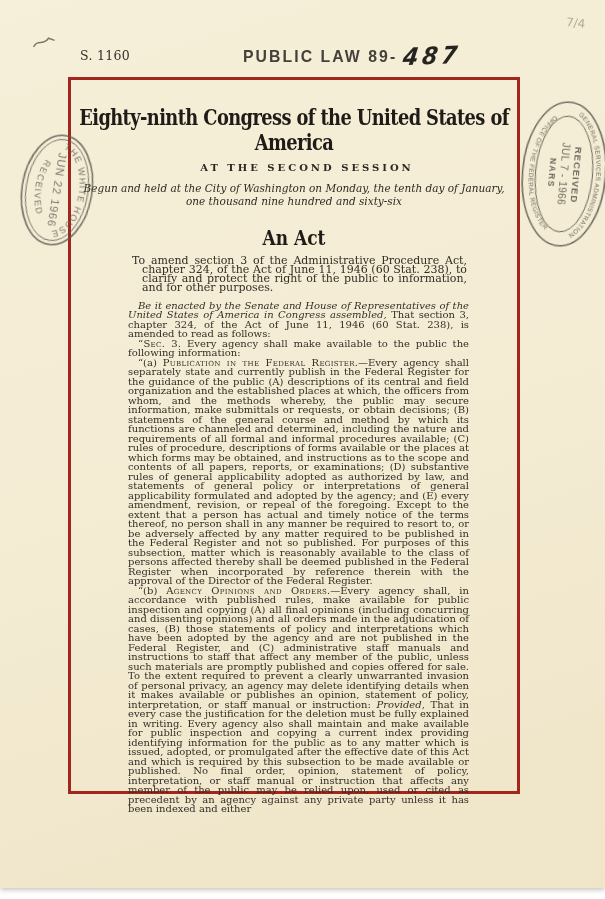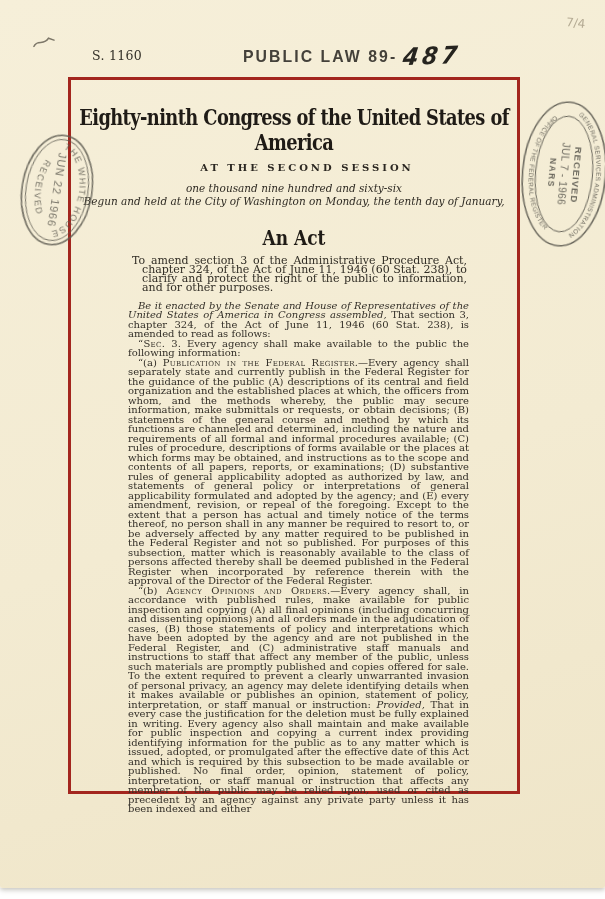--- a/index.html
+++ b/index.html
@@ -12,21 +12,21 @@
   }
   .scan { position: relative; width: 605px; height: 899px; }
   .paper {
     position: absolute; left: 0; top: 0;
     width: 605px; height: 888px;
     background: linear-gradient(163deg, #f6efd9 0%, #f3ebd2 55%, #efe5c8 100%);
     box-shadow: 0 2px 5px rgba(90,85,70,.35);
     border-radius: 0 0 2px 2px;
   }
   .bill-number {
-    position: absolute; left: 92px; top: 48px;
+    position: absolute; left: 80px; top: 48px;
     font-size: 12.5px; color: #333028; letter-spacing: .3px;
   }
   .pl-stamp {
     position: absolute; left: 243px; top: 42px;
     font-family: "Liberation Sans", sans-serif;
     font-size: 17px; font-weight: bold; letter-spacing: 2.2px;
     color: #44413a; white-space: nowrap;
     transform: scaleX(.93); transform-origin: left top;
   }
   .pl-hand {
@@ -105,22 +105,22 @@
     <div class="pencil-note">7/4</div>
 
     <svg class="pencil-squiggle" width="30" height="16" viewBox="0 0 30 16">
       <path d="M3,11 C8,4 13,13 19,6 L24,9" fill="none" stroke="#555044" stroke-width="1.5" stroke-linecap="round"></path>
     </svg>
 
     <div class="red-border">
       <h1 class="congress-title">Eighty-ninth Congress of the United States of America</h1>
       <div class="session-line">AT THE SECOND SESSION</div>
       <div class="convened">
+        <div>Begun and held at the City of Washington on Monday, the tenth day of January,</div>
         <div>one thousand nine hundred and sixty-six</div>
-        <div>Begun and held at the City of Washington on Monday, the tenth day of January,</div>
       </div>
       <h2 class="an-act">An Act</h2>
       <p class="headnote">To amend section 3 of the Administrative Procedure Act, chapter 324, of the Act of June 11, 1946 (60 Stat. 238), to clarify and protect the right of the public to information, and for other purposes.</p>
 
       <div class="bodycol">
         <p><span class="it">Be it enacted by the Senate and House of Representatives of the United States of America in Congress assembled,</span><span> That section 3, chapter 324, of the Act of June 11, 1946 (60 Stat. 238), is amended to read as follows:</span></p>
         <p><span class="sc">“Sec. 3.</span><span> Every agency shall make available to the public the following information:</span></p>
         <p><span>“(a) </span><span class="sc">Publication in the Federal Register</span><span>.—Every agency shall separately state and currently publish in the Federal Register for the guidance of the public (A) descriptions of its central and field organization and the established places at which, the officers from whom, and the methods whereby, the public may secure information, make submittals or requests, or obtain decisions; (B) statements of the general course and method by which its functions are channeled and determined, including the nature and requirements of all formal and informal procedures available; (C) rules of procedure, descriptions of forms available or the places at which forms may be obtained, and instructions as to the scope and contents of all papers, reports, or examinations; (D) substantive rules of general applicability adopted as authorized by law, and statements of general policy or interpretations of general applicability formulated and adopted by the agency; and (E) every amendment, revision, or repeal of the foregoing.  Except to the extent that a person has actual and timely notice of the terms thereof, no person shall in any manner be required to resort to, or be adversely affected by any matter required to be published in the Federal Register and not so published.  For purposes of this subsection, matter which is reasonably available to the class of persons affected thereby shall be deemed published in the Federal Register when incorporated by reference therein with the approval of the Director of the Federal Register.</span></p>
         <p><span>“(b) </span><span class="sc">Agency Opinions and Orders</span><span>.—Every agency shall, in accordance with published rules, make available for public inspection and copying (A) all final opinions (including concurring and dissenting opinions) and all orders made in the adjudication of cases, (B) those statements of policy and interpretations which have been adopted by the agency and are not published in the Federal Register, and (C) administrative staff manuals and instructions to staff that affect any member of the public, unless such materials are promptly published and copies offered for sale.  To the extent required to prevent a clearly unwarranted invasion of personal privacy, an agency may delete identifying details when it makes available or publishes an opinion, statement of policy, interpretation, or staff manual or instruction: </span><span class="it">Provided,</span><span> That in every case the justification for the deletion must be fully explained in writing.  Every agency also shall maintain and make available for public inspection and copying a current index providing identifying information for the public as to any matter which is issued, adopted, or promulgated after the effective date of this Act and which is required by this subsection to be made available or published.  No final order, opinion, statement of policy, interpretation, or staff manual or instruction that affects any member of the public may be relied upon, used or cited as precedent by an agency against any private party unless it has been indexed and either</span></p>
       </div>

